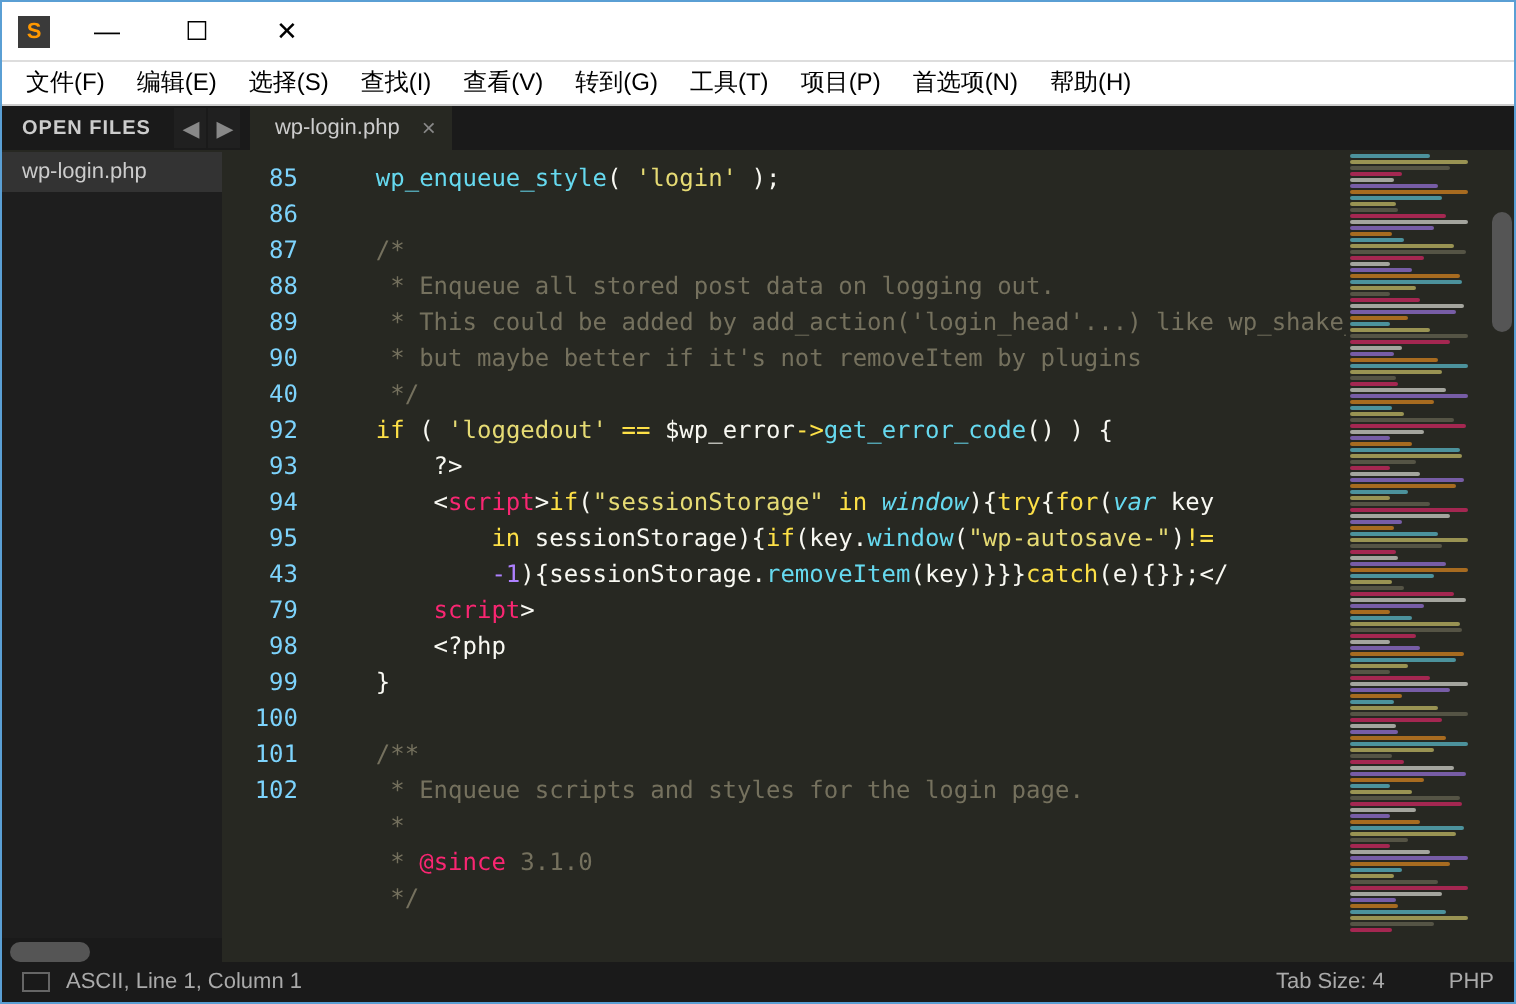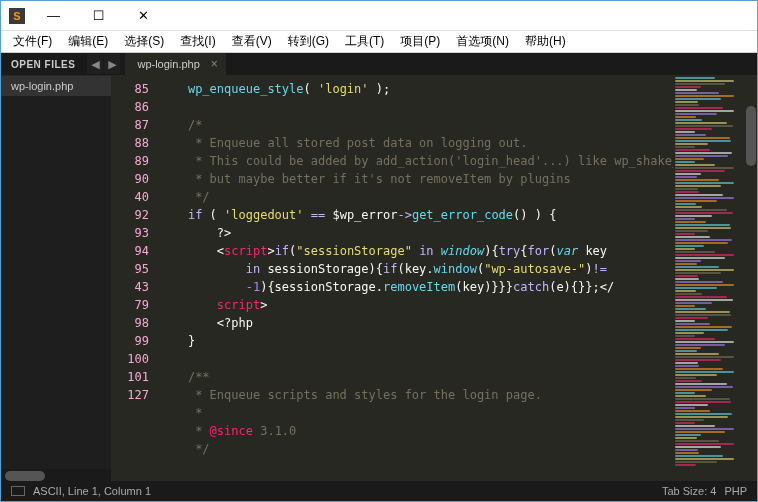--- a/index.html
+++ b/index.html
@@ -132,21 +132,21 @@
   left: 110px; top: 75px;
   right: 0;
   height: 407px;
   display: flex;
   background: #272822;
 }
 .gutter {
   width: 48px;
   padding-top: 4px;
   text-align: right;
-  color: #f9a8d4;
+  color: #7dd3fc;
   font-family: Consolas, monospace;
   font-size: 12px;
   line-height: 18px;
 }
 .gutter div { padding-right: 10px; }
 .code {
   flex: 1;
   padding-top: 4px;
   font-family: Consolas, monospace;
   font-size: 12px;
@@ -191,28 +191,28 @@
   padding: 0 10px;
 }
 .status-icon {
   width: 14px; height: 10px;
   border: 1px solid #666;
   margin-right: 8px;
 }
 .status-right {
   margin-left: auto;
   display: flex;
-  gap: 8px;
+  gap: 32px;
 }
 
 
 .c-fn { color: #66d9ef; }
 .c-str { color: #e6db74; }
 .c-com { color: #75715e; }
-.c-kw { color: #c4b5fd; }
+.c-kw { color: #fde047; }
 .c-tag { color: #f92672; }
 .c-type { color: #66d9ef; font-style: italic; }
 .c-num { color: #ae81ff; }
 </style>
 </head>
 <body>
 
 <div class="titlebar">
   <div class="app-icon"></div>
   <div class="window-controls">
@@ -269,21 +269,21 @@
       <div></div>
       <div></div>
       <div></div>
       <div>95</div>
       <div>43</div>
       <div>79</div>
       <div>98</div>
       <div>99</div>
       <div>100</div>
       <div>101</div>
-      <div>127</div>
+      <div>102</div>
     </div>
   <div class="code"><span>    </span><span class="c-fn">wp_enqueue_style</span><span>( </span><span class="c-str">'login'</span><span> );</span>
 <span></span>
 <span>    </span><span class="c-com">/*</span>
 <span>    </span><span class="c-com"> * Enqueue all stored post data on logging out.</span>
 <span>    </span><span class="c-com"> * This could be added by add_action('login_head'...) like wp_shake_js(),</span>
 <span>    </span><span class="c-com"> * but maybe better if it's not removeItem by plugins</span>
 <span>    </span><span class="c-com"> */</span>
 <span>    </span><span class="c-kw">if</span><span> ( </span><span class="c-str">'loggedout'</span><span class="c-kw"> == </span><span>$wp_error</span><span class="c-kw">-&gt;</span><span class="c-fn">get_error_code</span><span>() ) {</span>
 <span>        </span><span>?&gt;</span>

